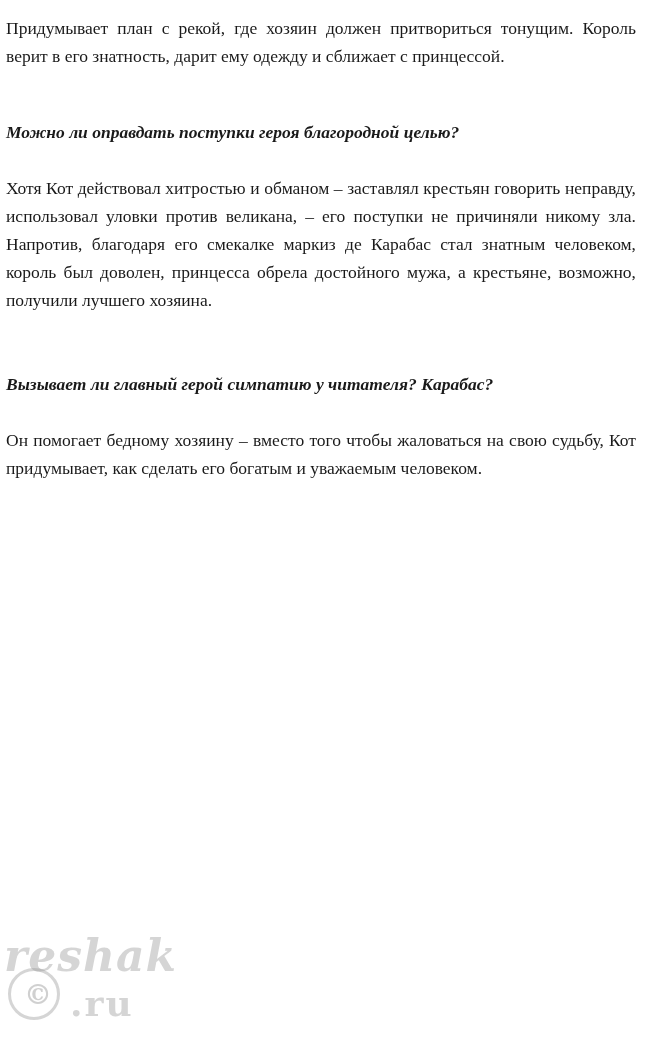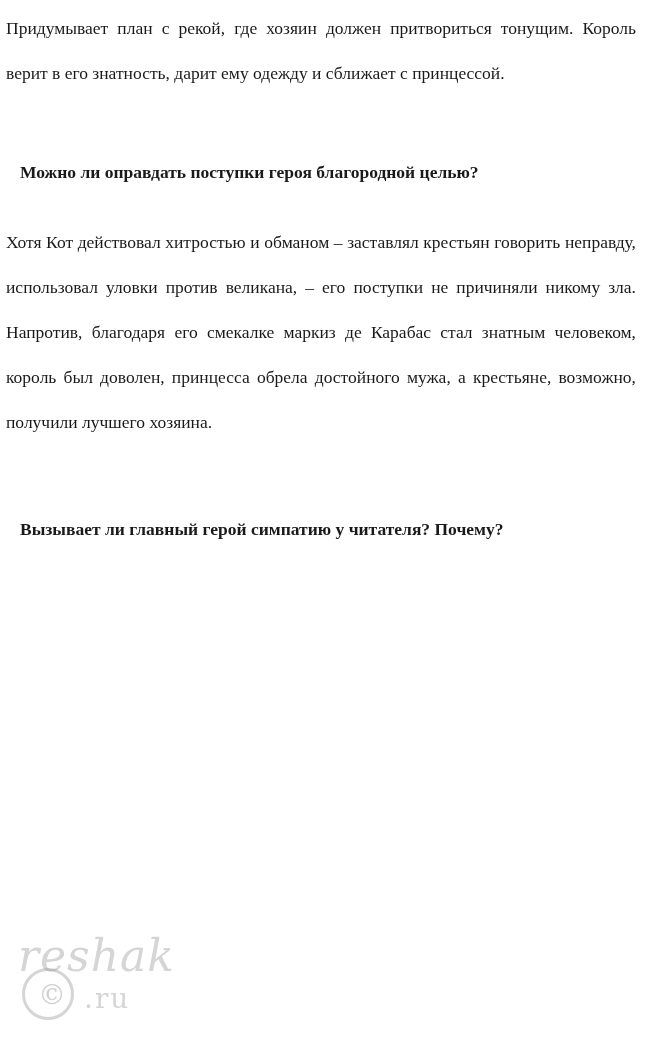--- a/index.html
+++ b/index.html
@@ -16,46 +16,48 @@
     color: #1a1a1a;
   }
   .page {
     position: relative;
     width: 646px;
     height: 1058px;
     box-sizing: border-box;
     padding: 6px 10px 0 6px;
   }
   p.para {
-    margin: 0 0 0 0;
+    margin: 8px 0 0 0;
     font-size: 17.5px;
-    line-height: 45px;
+    line-height: 28px;
     text-align: justify;
     text-justify: inter-word;
     hyphens: none;
   }
   h3.heading {
-    margin: 14px;
+    margin: 0;
     font-size: 17.5px;
     line-height: 36px;
     font-weight: bold;
     text-align: left;
+    font-style: italic;
   }
   .gap-small { height: 8px; }
   .gap-large { height: 44px; }
 
   
   .watermark {
     position: absolute;
-    left: 14px;
+    left: 0px;
     top: 920px;
     width: 300px;
     height: 120px;
     pointer-events: none;
     z-index: 5;
+    font-weight: bold;
   }
   .watermark .wm-text {
     position: absolute;
     left: 4px;
     top: 10px;
     font-family: "DejaVu Serif", serif;
     font-size: 44px;
     letter-spacing: 1px;
     color: rgba(150,150,150,0.40);
     font-style: italic;
@@ -77,21 +79,21 @@
     top: 58px;
     font-family: "DejaVu Serif", serif;
     font-size: 28px;
     color: rgba(150,150,150,0.45);
   }
   .watermark .wm-sub {
     position: absolute;
     left: 70px;
     top: 62px;
     font-family: "DejaVu Serif", serif;
-    font-size: 28px;
+    font-size: 36px;
     color: rgba(150,150,150,0.40);
     letter-spacing: 2px;
     white-space: nowrap;
   }
   .content { position: relative; z-index: 1; }
 </style>
 </head>
 <body>
 
 <div class="page">
@@ -116,23 +118,24 @@
 
     <div class="gap-small"></div>
 
     <p class="para">Хотя Кот действовал хитростью и обманом – заставлял крестьян говорить неправду, использовал уловки против великана, – его поступки не причиняли никому зла. Напротив, благодаря его смекалке маркиз де Карабас стал знатным человеком, король был доволен, принцесса обрела достойного мужа, а крестьяне, возможно, получили лучшего хозяина.</p>
 
     <div class="gap-small"></div>
 
 
     <div class="gap-large"></div>
 
-    <h3 class="heading">Вызывает ли главный герой симпатию у читателя? Почему?</h3>
+    <h3 class="heading">Вызывает ли главный герой симпатию у читателя? Карабас?</h3>
 
     <div class="gap-small"></div>
 
 
     <div class="gap-small"></div>
 
+    <p class="para">Он помогает бедному хозяину – вместо того чтобы жаловаться на свою судьбу, Кот придумывает, как сделать его богатым и уважаемым человеком.</p>
 
 
   </div>
 </div>
 
 </body></html>

